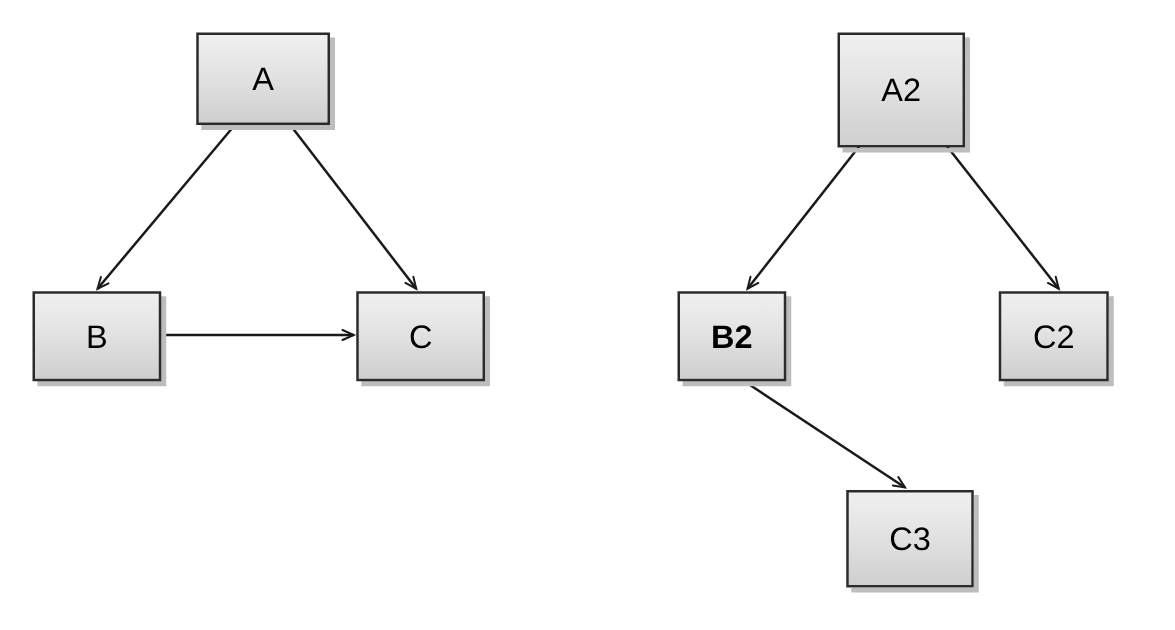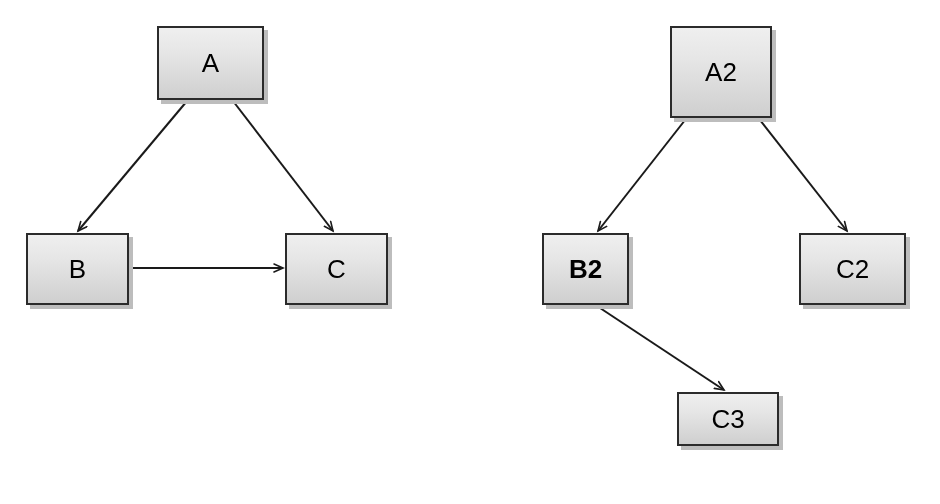--- a/index.html
+++ b/index.html
@@ -75,21 +75,21 @@
       </div>
       <div class="node" style="left: 285px; top: 233px; width: 103px; height: 72px;">
         <span class="node-label">C</span>
       </div>
       <div class="node" style="left: 670px; top: 26px; width: 102px; height: 92px;">
         <span class="node-label">A2</span>
       </div>
       <div class="node" style="left: 542px; top: 233px; width: 87px; height: 72px; font-weight: bold;">
         <span class="node-label">B2</span>
       </div>
-      <div class="node" style="left: 799px; top: 233px; width: 107px; height: 72px;">
+      <div class="node" style="left: 799px; top: 233px; width: 88px; height: 72px;">
         <span class="node-label">C2</span>
       </div>
-      <div class="node" style="left: 677px; top: 392px; width: 102px; height: 54px;">
+      <div class="node" style="left: 677px; top: 392px; width: 102px; height: 78px;">
         <span class="node-label">C3</span>
       </div>
     </div>
 
 </div>
 
 </body></html>

